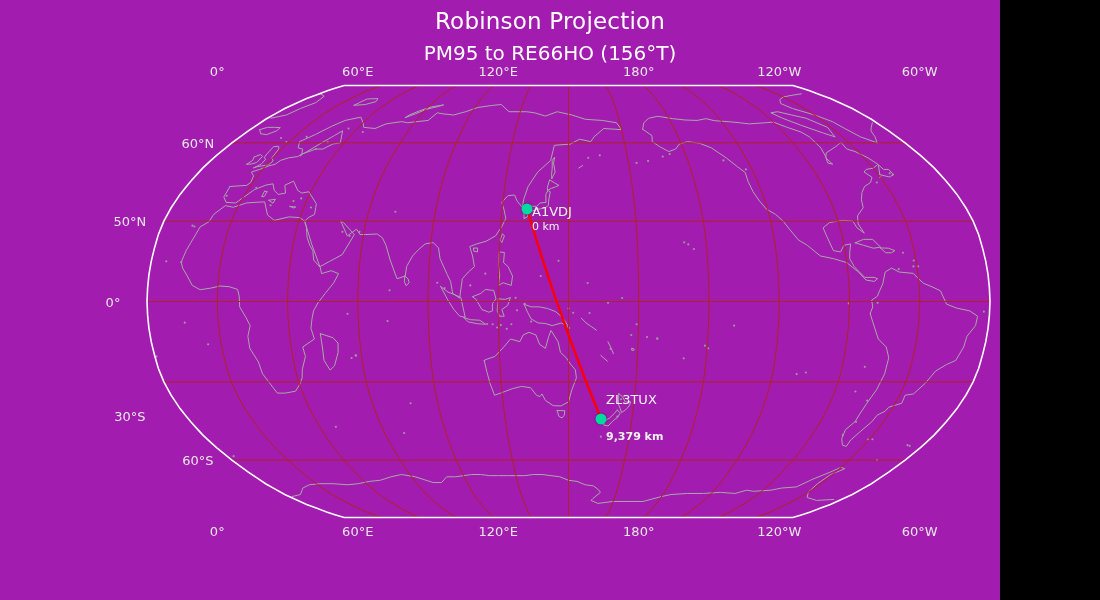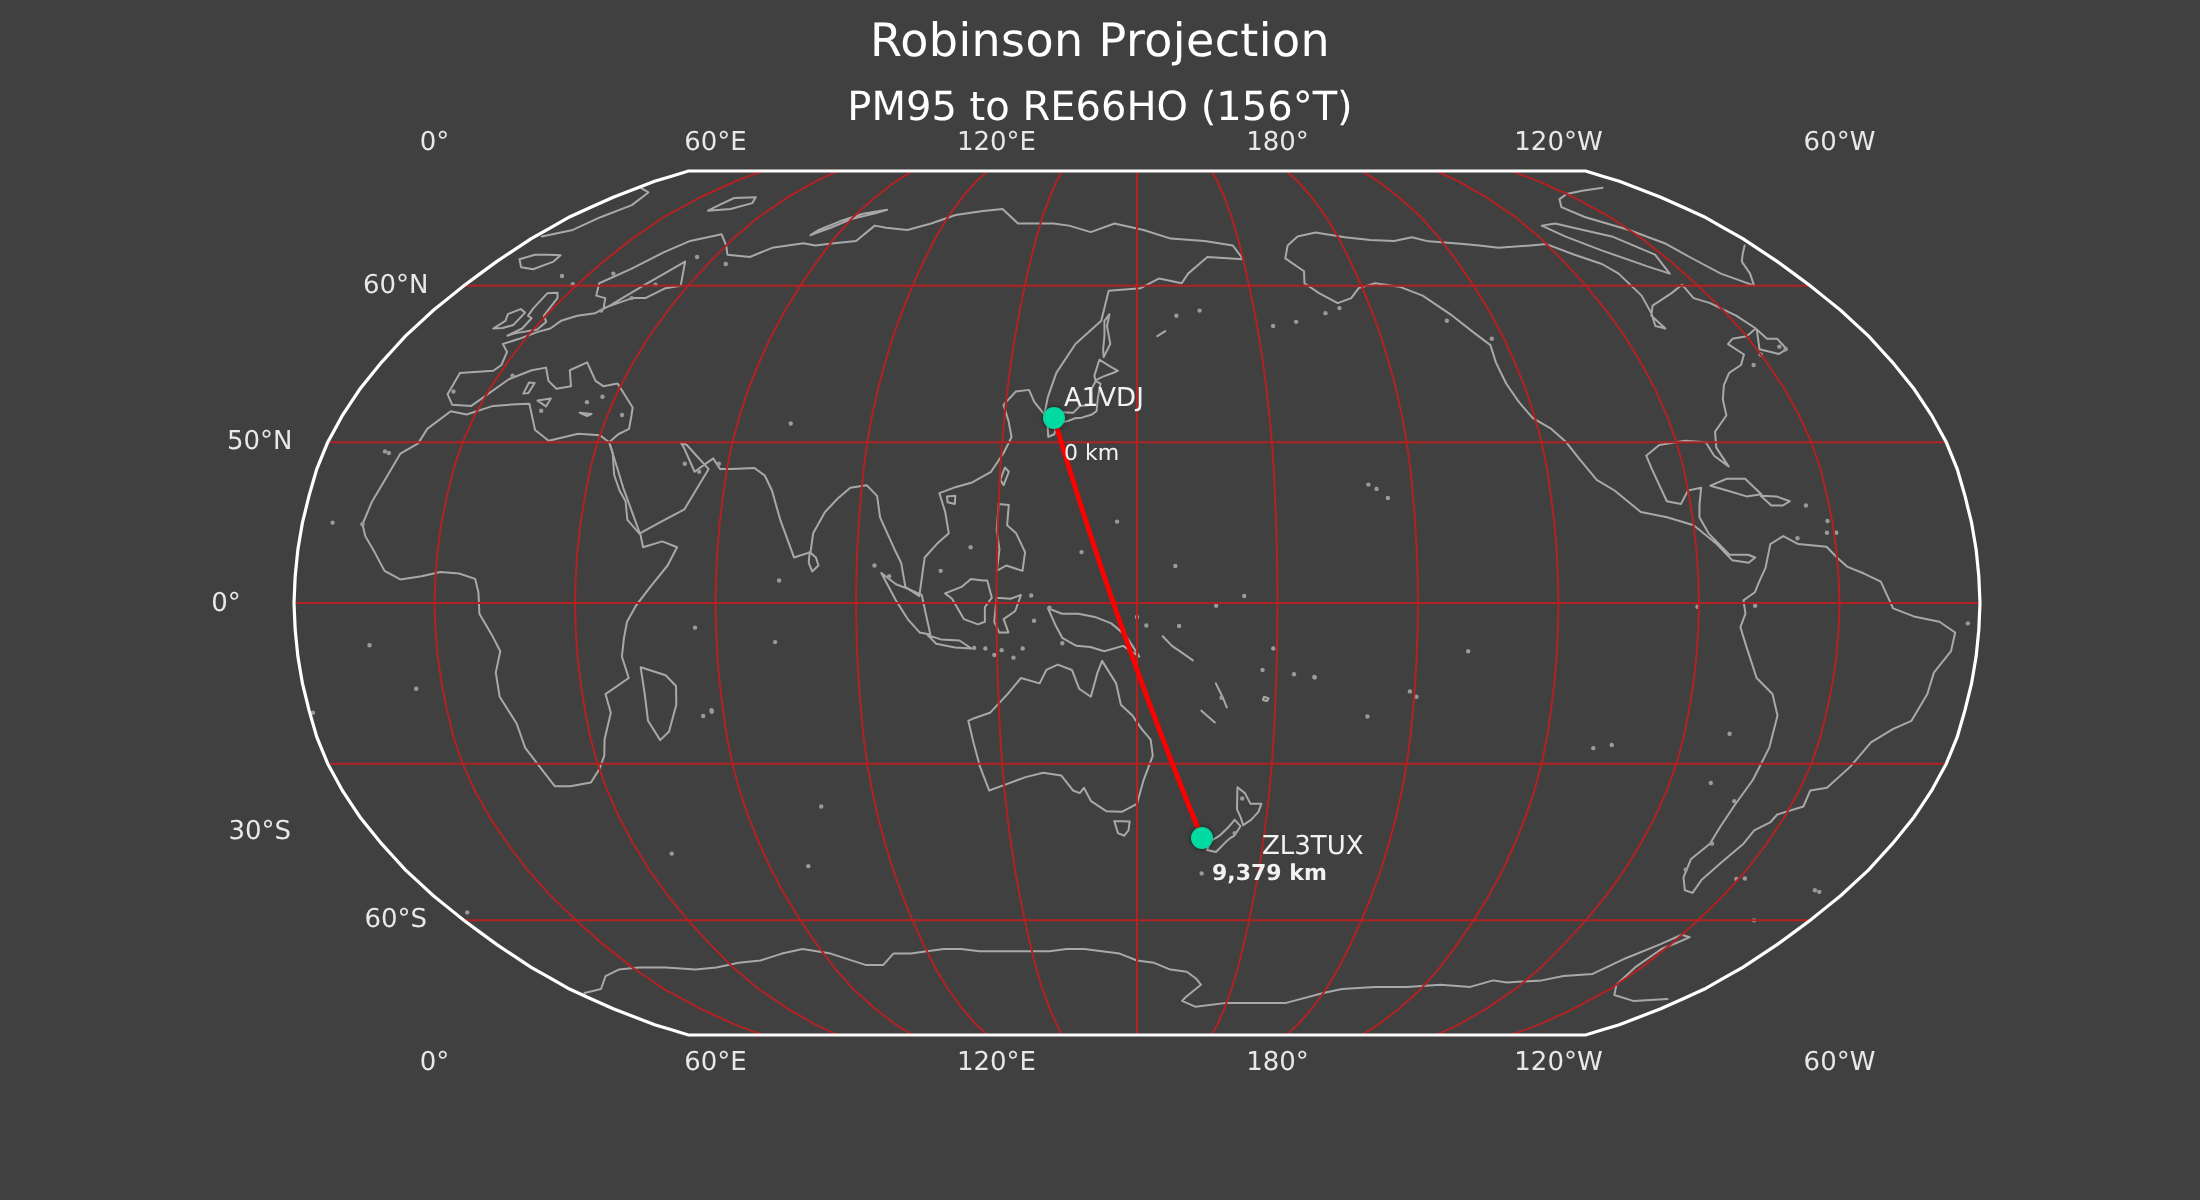--- a/index.html
+++ b/index.html
@@ -1,19 +1,19 @@
 <!DOCTYPE html>
 <html><head>
 <meta charset="utf-8">
 <style>
   html,body{margin:0;padding:0;background:#000;}
   body{width:1100px;height:600px;overflow:hidden;
        font-family:"DejaVu Sans","Liberation Sans",sans-serif;
        -webkit-font-smoothing:antialiased;}
-  #stage{position:relative;width:1100px;height:600px;background:#404040;}
+  #stage{position:relative;width:1000px;height:600px;background:#a21caf;}
 
   .title{position:absolute;left:0;top:8px;width:1100px;text-align:center;
          color:#ffffff;font-size:23px;letter-spacing:.2px;}
   .subtitle{position:absolute;left:0;top:41px;width:1100px;text-align:center;
             color:#ffffff;font-size:20px;}
 
   svg.mapsvg{position:absolute;left:0;top:0;width:1100px;height:600px;
              overflow:visible;}
 
   .lonlab,.latlab{position:absolute;color:#e8e8e8;font-size:13px;
@@ -236,20 +236,20 @@
   <div id="latlabels">
       <div class="latlab" style="left: 169.89px; width: 56px; top: 142.826px;">60°N</div>
       <div class="latlab" style="left: 101.86px; width: 56px; top: 221.148px;">50°N</div>
       <div class="latlab" style="left: 85px; width: 56px; top: 301.5px;">0°</div>
       <div class="latlab" style="left: 101.86px; width: 56px; top: 381.852px; margin-top: 34px;">30°S</div>
       <div class="latlab" style="left: 169.89px; width: 56px; top: 460.174px;">60°S</div>
     </div>
 
   <div id="stations">
       <div class="stn" style="left: 527px; top: 209px; width: 11px; height: 11px; background: rgb(0, 217, 160);"></div>
-      <div class="stnlab" style="left: 532px; top: 192px;">A1VDJ</div>
+      <div class="stnlab" style="left: 532px; top: 204px;">A1VDJ</div>
       <div class="stnsub" style="left: 532px; top: 220px;">0 km</div>
       <div class="stn" style="left: 601px; top: 419px; width: 11px; height: 11px; background: rgb(0, 217, 160);"></div>
-      <div class="stnlab" style="left: 606px; top: 416px; margin-left: 25px;">ZL3TUX</div>
+      <div class="stnlab" style="left: 606px; top: 392px;">ZL3TUX</div>
       <div class="stnsub" style="left: 606px; top: 430px; font-weight: bold;">9,379 km</div>
     </div>
 
 </div>
 
 </body></html>

